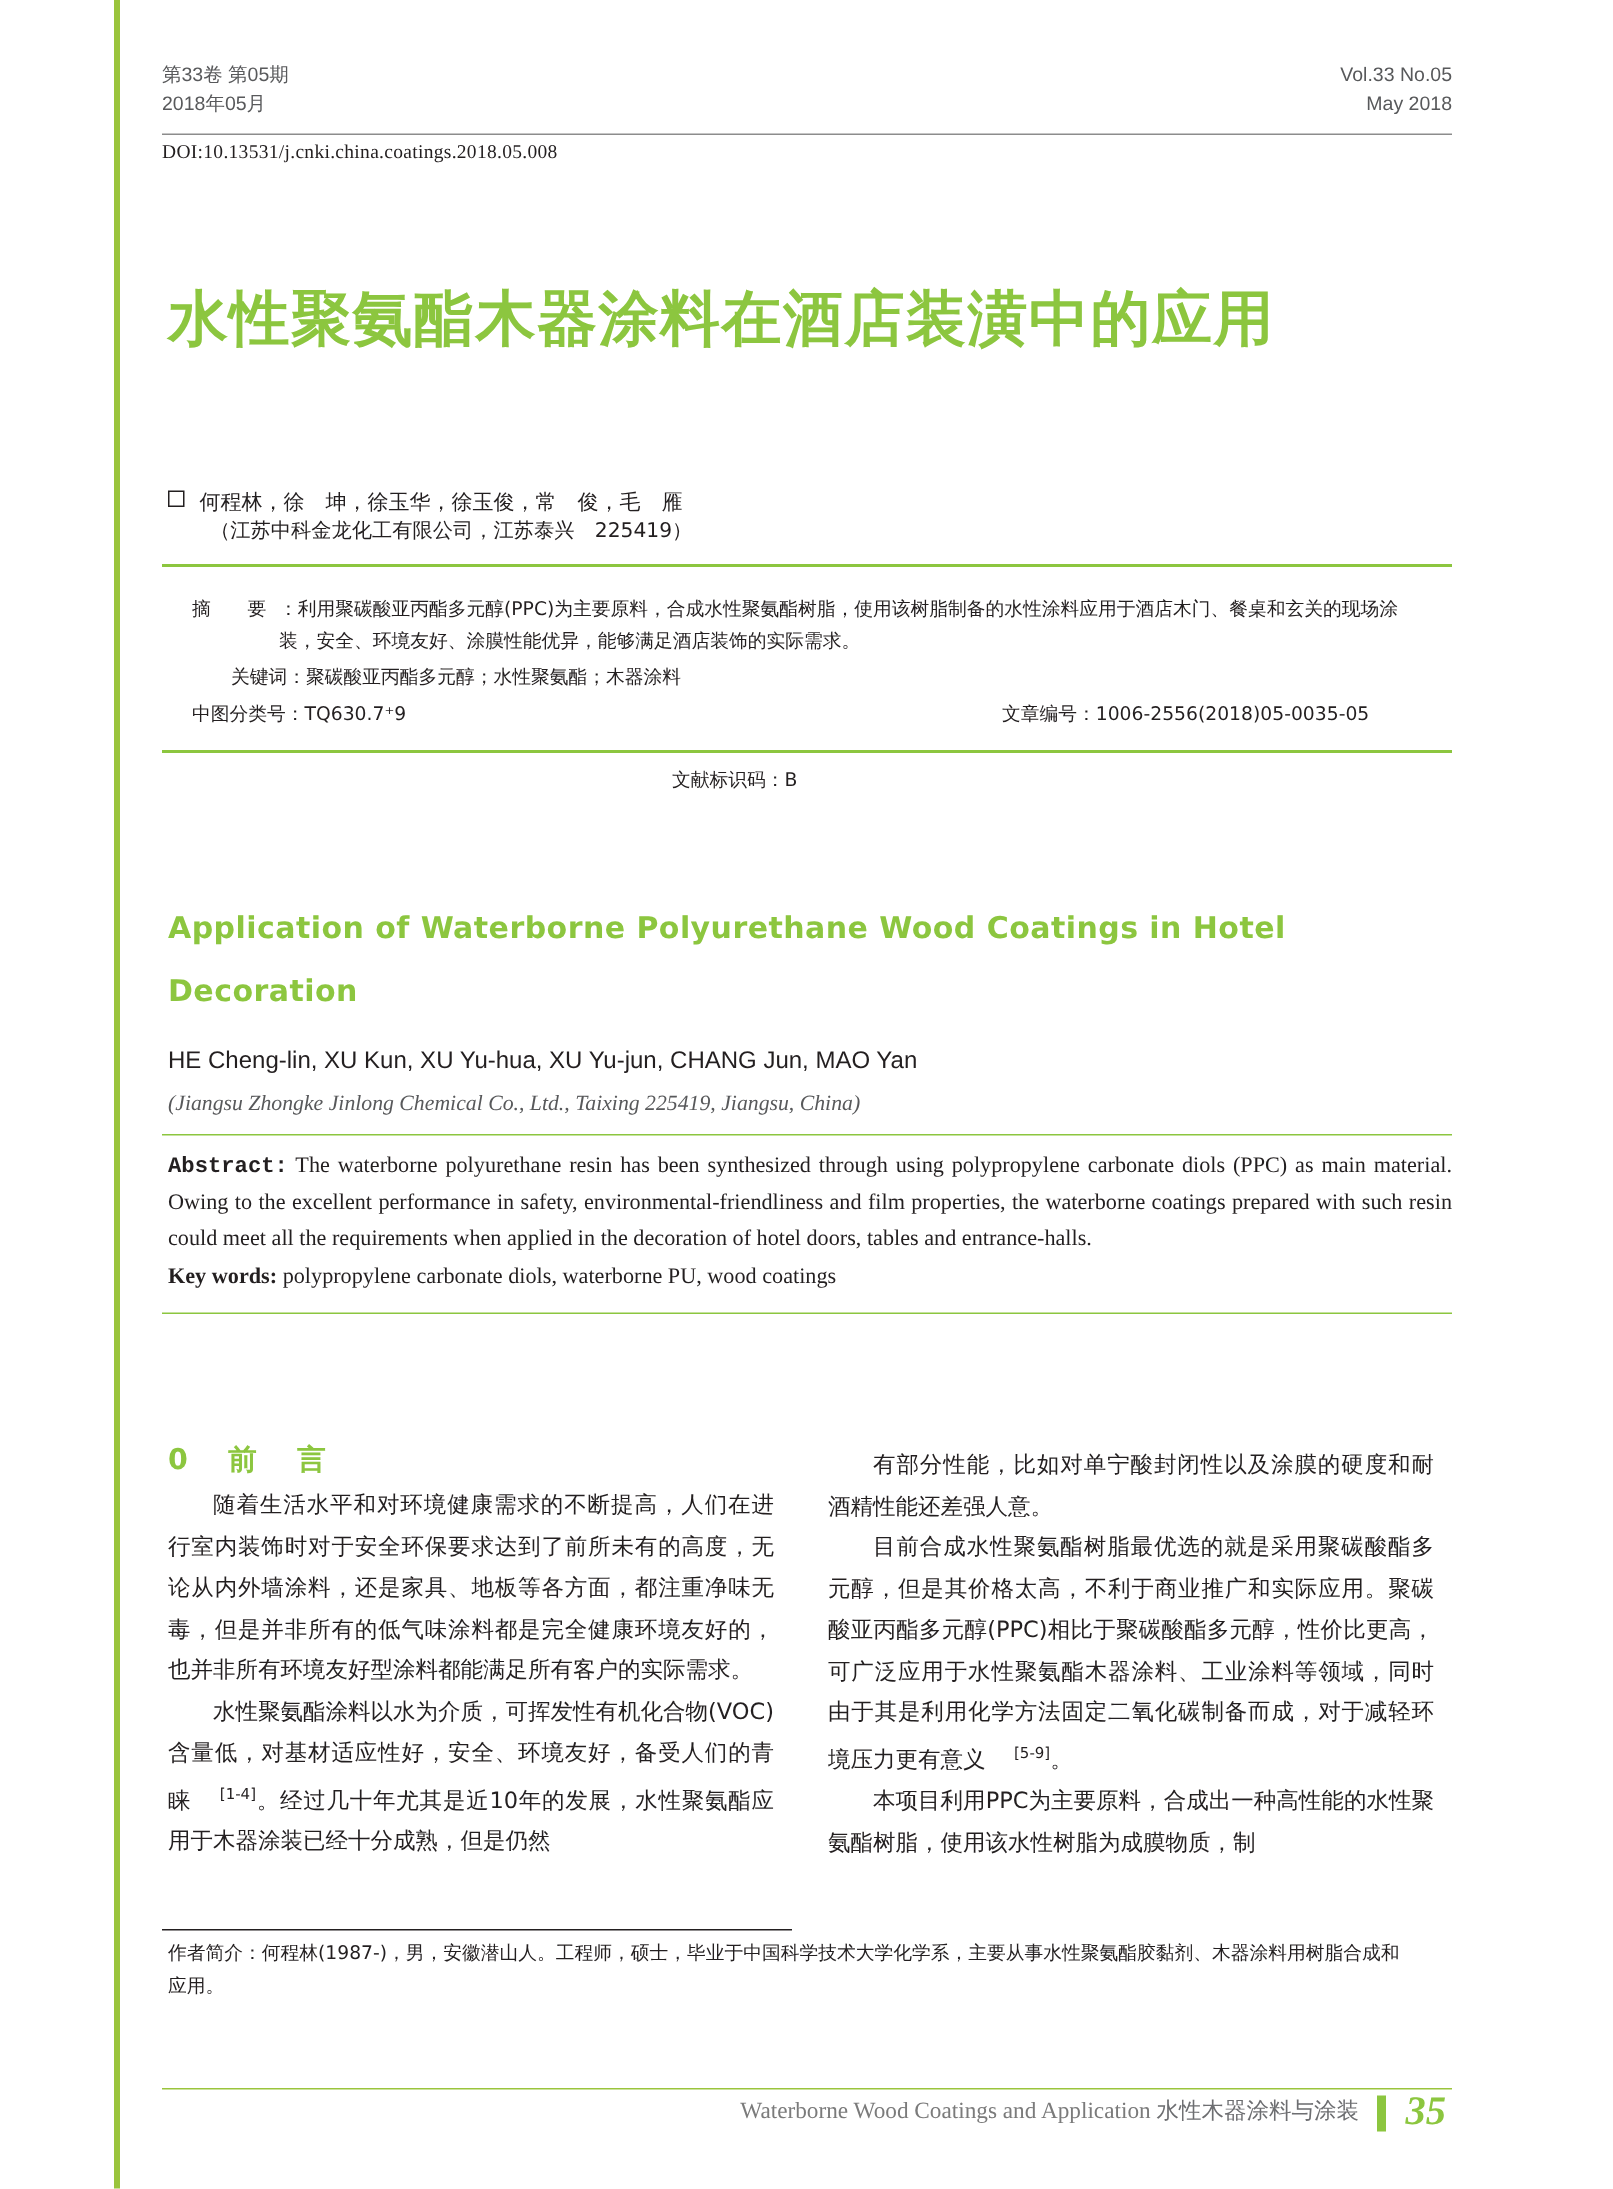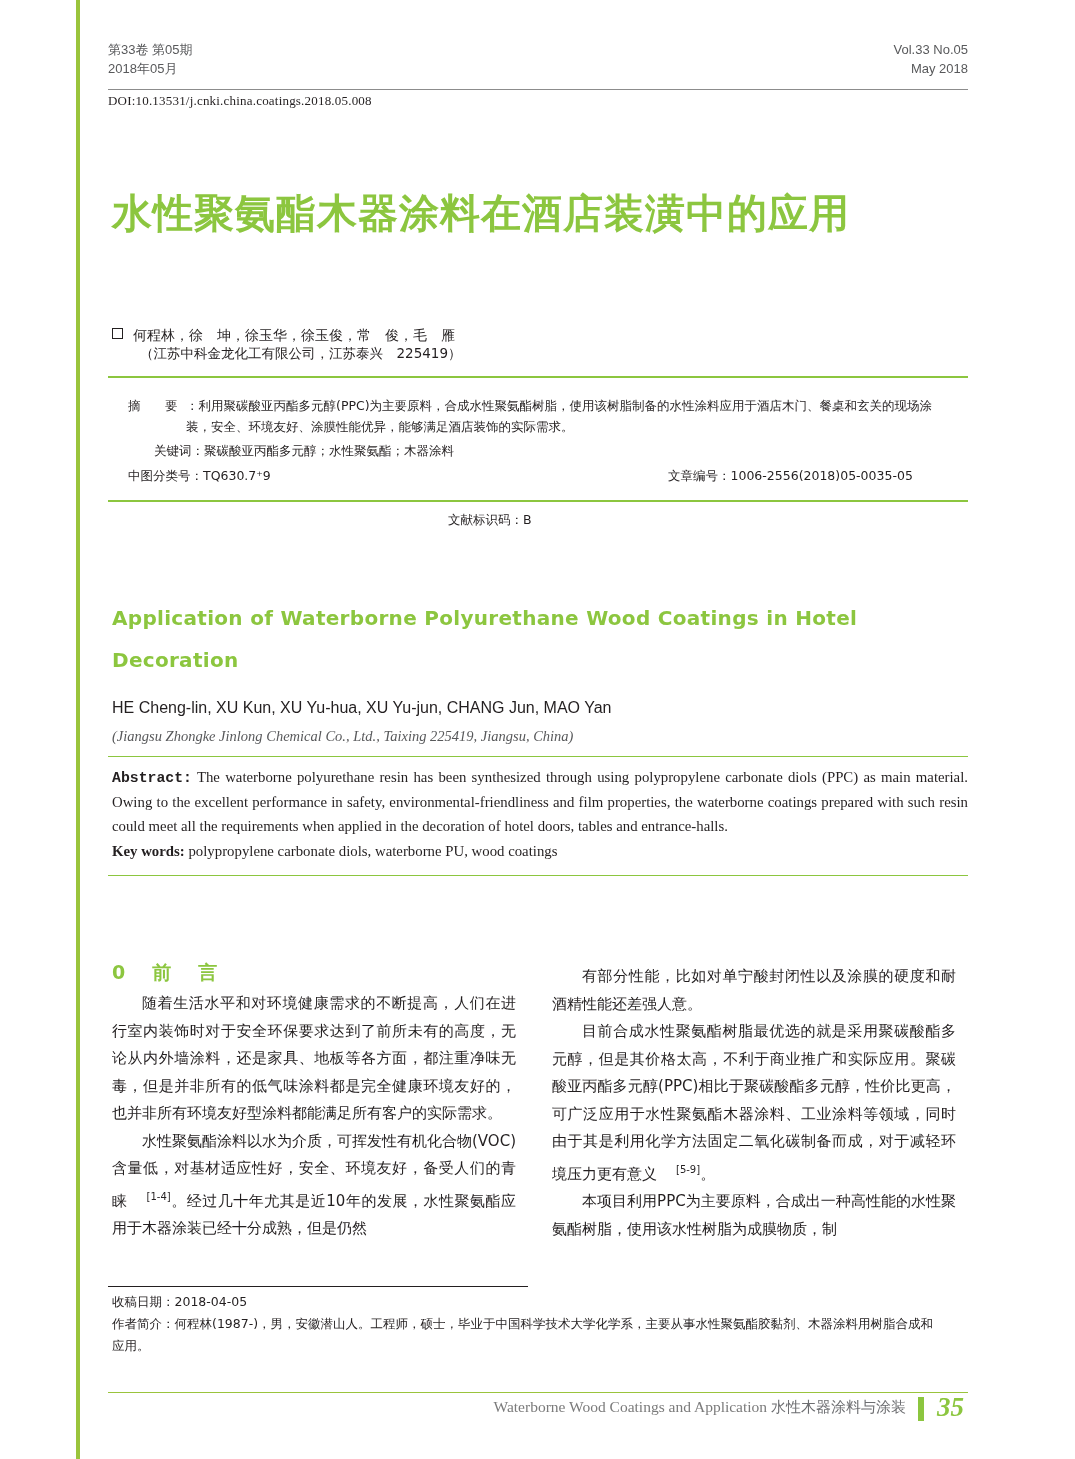--- a/index.html
+++ b/index.html
@@ -381,21 +381,20 @@
   </div>
 
   <div class="col col-right">
     <p>有部分性能，比如对单宁酸封闭性以及涂膜的硬度和耐酒精性能还差强人意。</p>
     <p><span>目前合成水性聚氨酯树脂最优选的就是采用聚碳酸酯多元醇，但是其价格太高，不利于商业推广和实际应用。聚碳酸亚丙酯多元醇(PPC)相比于聚碳酸酯多元醇，性价比更高，可广泛应用于水性聚氨酯木器涂料、工业涂料等领域，同时由于其是利用化学方法固定二氧化碳制备而成，对于减轻环境压力更有意义</span><sup>[5-9]</sup><span>。</span></p>
     <p>本项目利用PPC为主要原料，合成出一种高性能的水性聚氨酯树脂，使用该水性树脂为成膜物质，制</p>
   </div>
 
   <div class="foot-rule"></div>
   <div class="footnote">
-    <div>收稿日期：2018-04-05</div>
     <div>作者简介：何程林(1987-)，男，安徽潜山人。工程师，硕士，毕业于中国科学技术大学化学系，主要从事水性聚氨酯胶黏剂、木器涂料用树脂合成和应用。</div>
   </div>
 
   <div class="footer">
     <div class="fline"></div>
     <div class="ftext">
       <span>Waterborne Wood Coatings and Application</span>
       <span class="cn">水性木器涂料与涂装</span>
     </div>
     <div class="fbar"></div>

